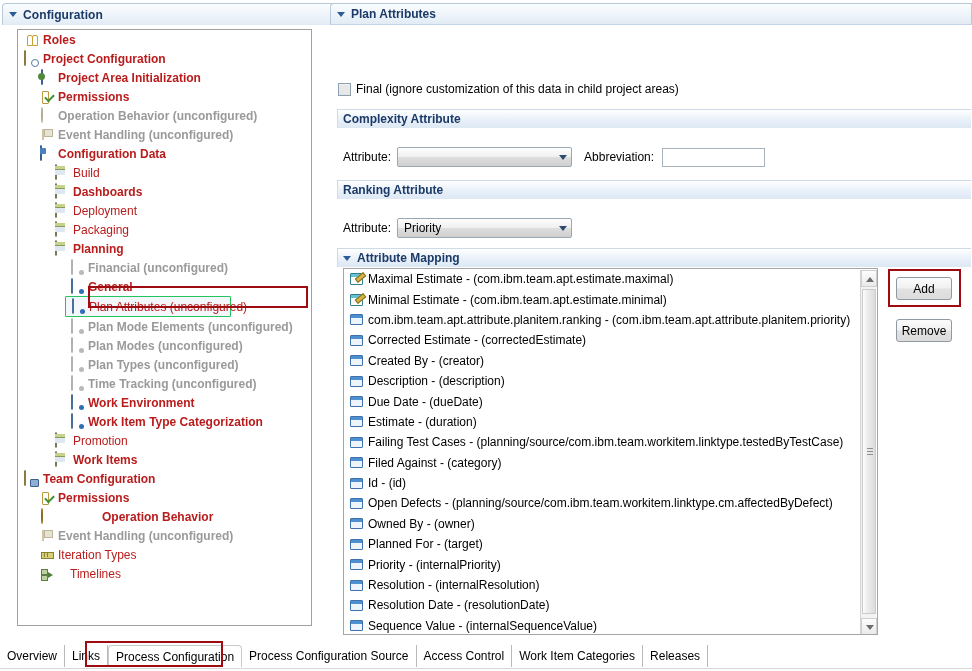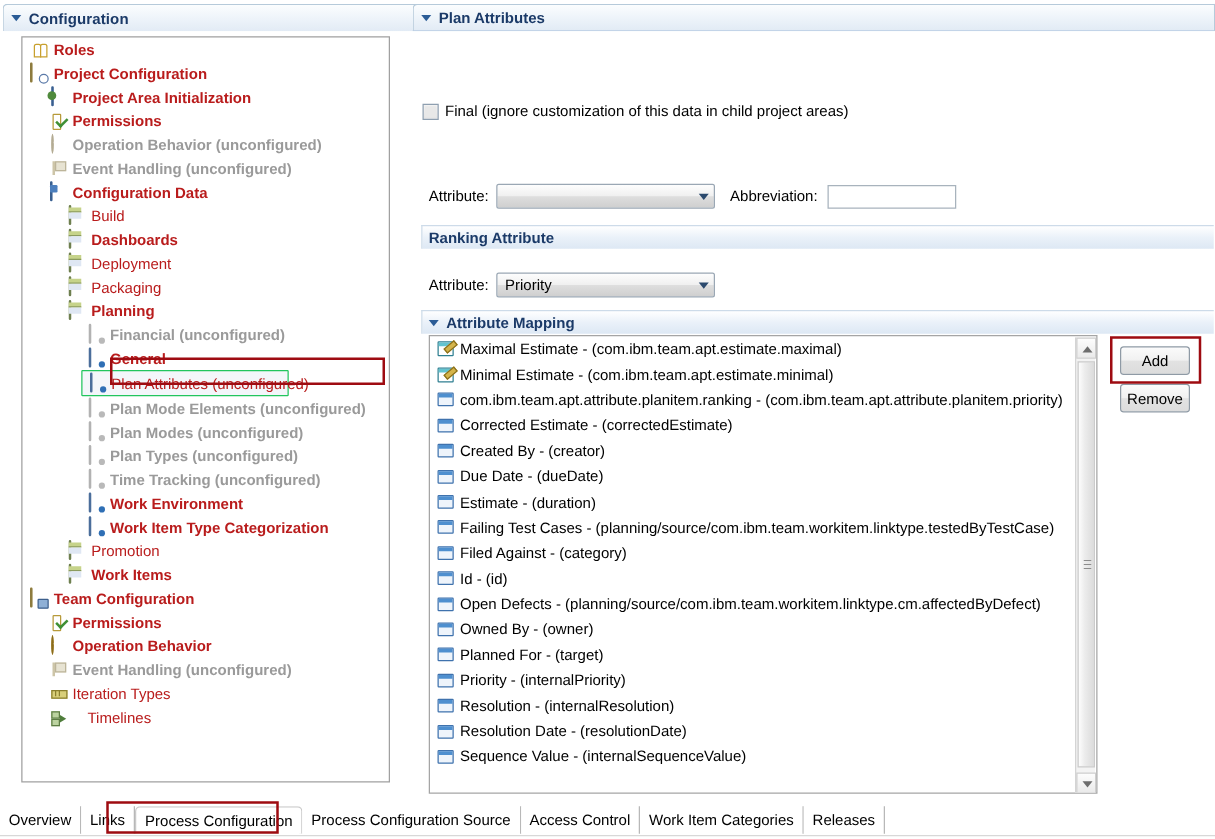--- a/index.html
+++ b/index.html
@@ -517,21 +517,21 @@
           <span class="lbl">Work Items</span>
         </div>
         <div class="tnode bold" style="padding-left: 6px;">
           <span class="ico"><span class="ic-team"></span></span>
           <span class="lbl">Team Configuration</span>
         </div>
         <div class="tnode bold" style="padding-left: 21px;">
           <span class="ico"><span class="ic-perm"></span></span>
           <span class="lbl">Permissions</span>
         </div>
-        <div class="tnode bold" style="padding-left: 21px;">
+        <div class="tnode bold" style="padding-left: 21px; gap: 44px;">
           <span class="ico"><span class="ic-gear"></span></span>
           <span class="lbl">Operation Behavior</span>
         </div>
         <div class="tnode dim bold" style="padding-left: 21px;">
           <span class="ico"><span class="dimmed ic-event"></span></span>
           <span class="lbl">Event Handling (unconfigured)</span>
         </div>
         <div class="tnode" style="padding-left: 21px;">
           <span class="ico"><span class="ic-iter"></span></span>
           <span class="lbl">Iteration Types</span>
@@ -553,20 +553,23 @@
   </div>
 
 
   <div id="final-row">
     <span class="cb">
         <i></i>
       </span>
     <span>Final (ignore customization of this data in child project areas)</span>
   </div>
 
+  <div class="band" style="top:109px;">
+    <span>Complexity Attribute</span>
+  </div>
   <div class="attr-row" style="left:343px; top:147px;">
     <span style="margin-right:6px;">Attribute:</span>
     <span class="combo" style="width:175px;">
       <span class="val"></span>
       <span class="ar"></span>
     </span>
     <span style="margin:0 8px 0 12px;">Abbreviation:</span>
     <span class="txtfield" style="width:103px;"></span>
   </div>
 
@@ -603,20 +606,24 @@
         <div class="lrow">
           <span class="lico attr"></span>
           <span>Corrected Estimate - (correctedEstimate)</span>
         </div>
         <div class="lrow">
           <span class="lico attr"></span>
           <span>Created By - (creator)</span>
         </div>
         <div class="lrow">
           <span class="lico attr"></span>
+          <span>Description - (description)</span>
+        </div>
+        <div class="lrow">
+          <span class="lico attr"></span>
           <span>Due Date - (dueDate)</span>
         </div>
         <div class="lrow">
           <span class="lico attr"></span>
           <span>Estimate - (duration)</span>
         </div>
         <div class="lrow">
           <span class="lico attr"></span>
           <span>Failing Test Cases - (planning/source/com.ibm.team.workitem.linktype.testedByTestCase)</span>
         </div>
@@ -664,21 +671,21 @@
       <div id="sb-thumb">
           <span class="grip"></span>
         </div>
       <div class="sb-btn down" style="position:absolute;bottom:0;left:0;">
           <span class="tri"></span>
         </div>
     </div>
   </div>
 
   <div class="sbtn" style="left:896px; top:277px;">Add</div>
-  <div class="sbtn" style="left:896px; top:307px;">Remove</div>
+  <div class="sbtn" style="left:896px; top:319px;">Remove</div>
 
   <div class="anno" style="left:888px; top:269px; width:73px; height:38px;"></div>
 
   <div id="tabbar">
     <div class="strip" id="tab-strip">
         <div class="tab">Overview</div>
         <div class="tab">Links</div>
         <div class="tab active">Process Configuration</div>
         <div class="tab">Process Configuration Source</div>
         <div class="tab">Access Control</div>

